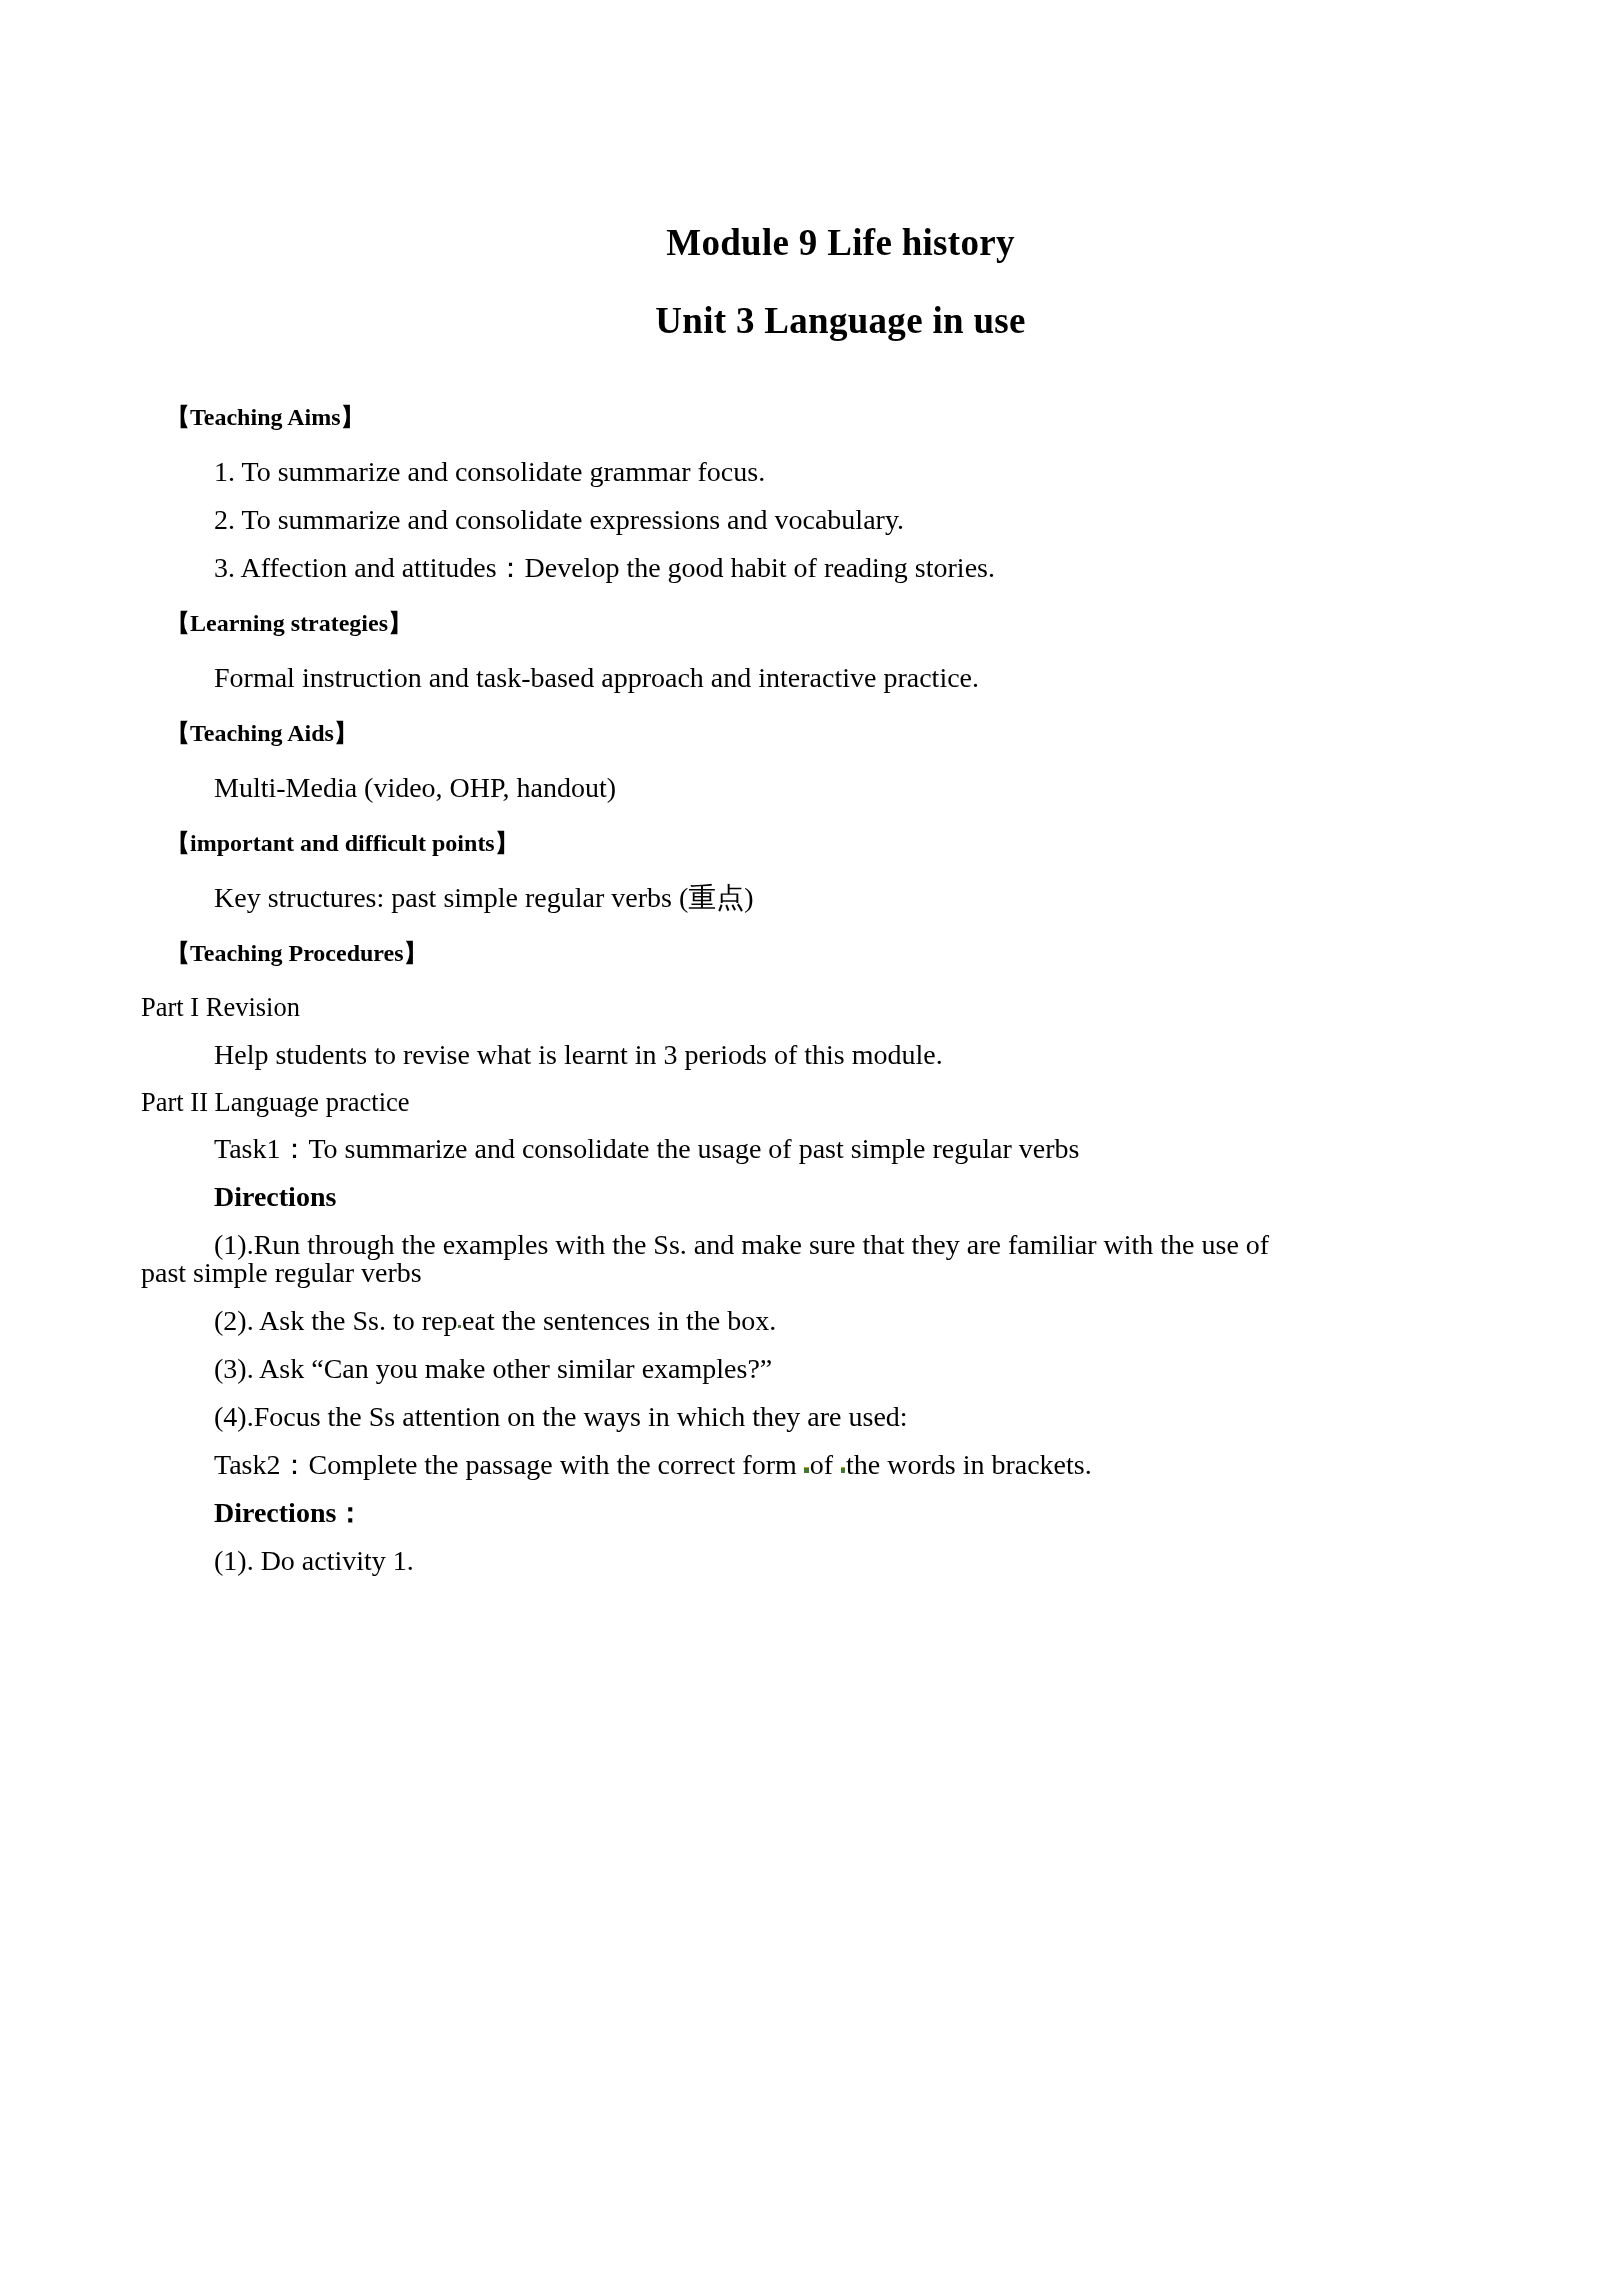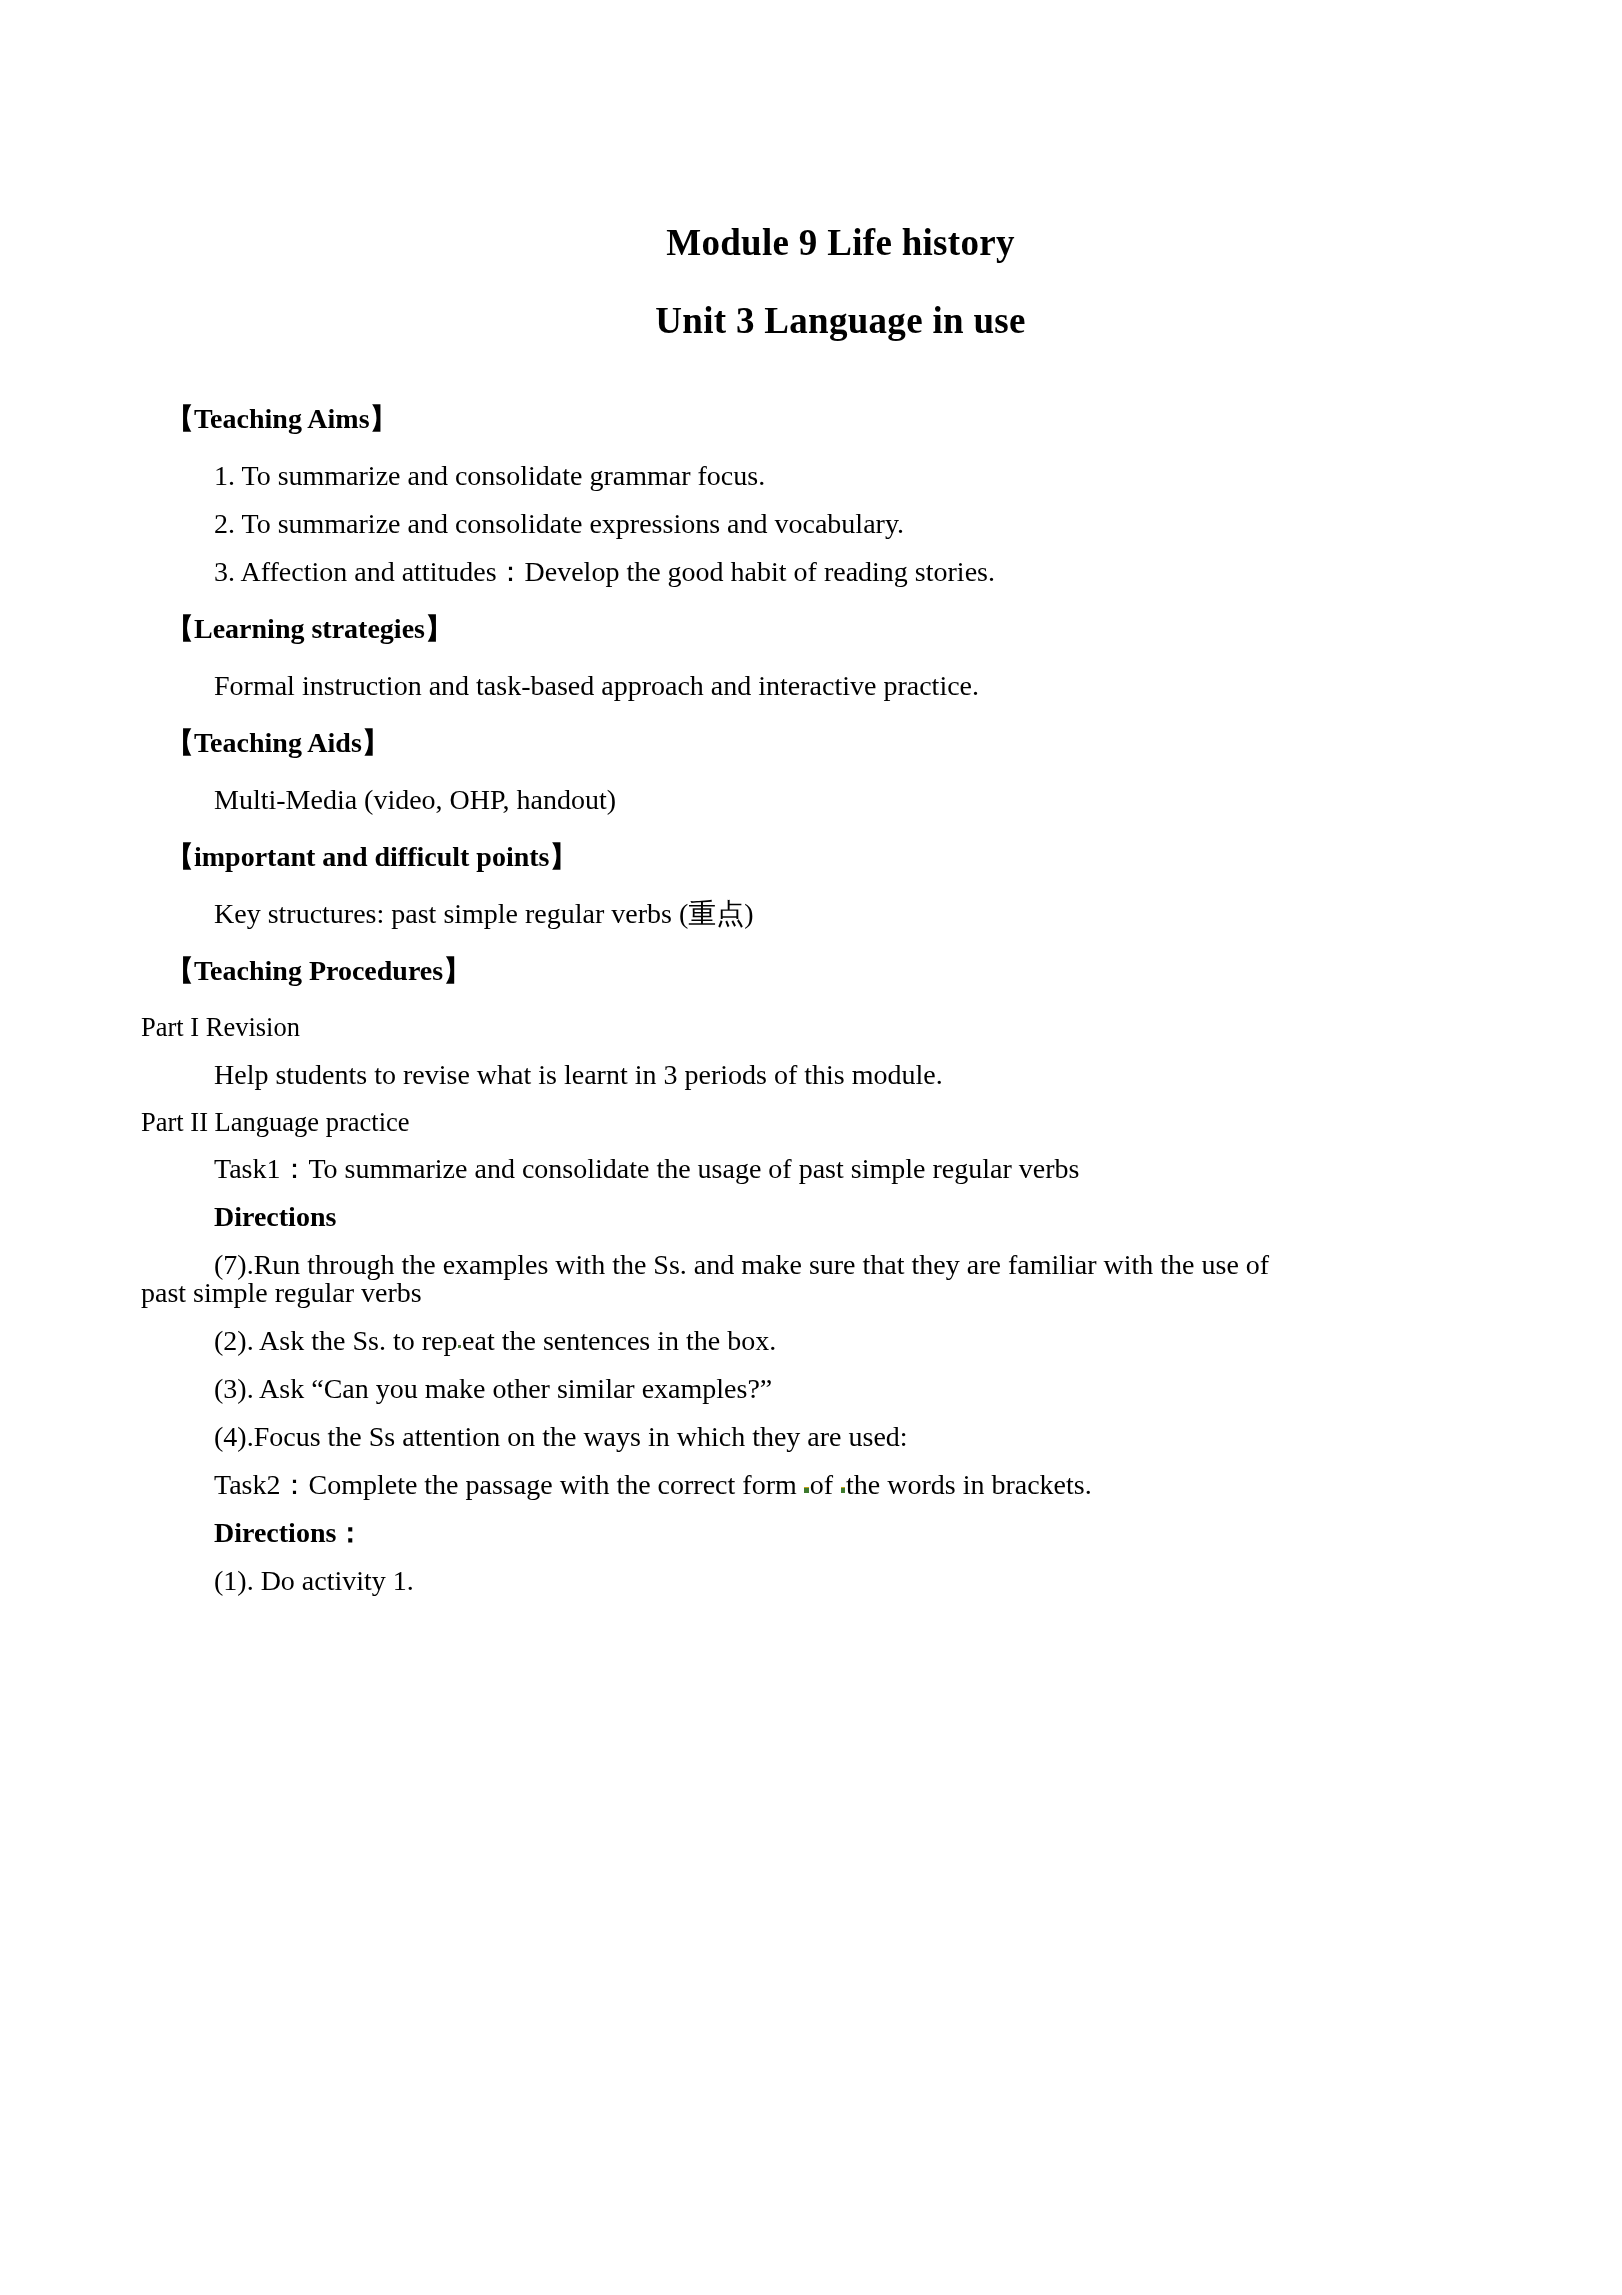--- a/index.html
+++ b/index.html
@@ -37,21 +37,21 @@
     line-height: 1.0;
     letter-spacing: 0.3px;
     margin: 0 0 0 50px;
   }
   .doc-title.first { margin-top: 25px; }
   .doc-title.second { margin-top: 41px; }
 
   
   .section-heading {
     font-weight: bold;
-    font-size: 28px;
+    font-size: 24px;
     line-height: 1.0;
     margin: 0 0 0 25px;
     white-space: nowrap;
   }
 
   
   .part-heading {
     font-weight: normal;
     font-size: 26.5px;
     line-height: 1.0;
@@ -205,21 +205,21 @@
 
     <div class="para">Task1：To summarize  and consolidate  the usage  of past simple  regular  verbs</div>
 
     <div class="sp-s"></div>
 
     <div class="para-label">Directions</div>
 
     <div class="sp-s"></div>
 
     <div class="para-wrap">
-      <span class="line-1">(7).Run through the examples with the Ss. and make sure that they are familiar with the use of</span>
+      <span class="line-1">(1).Run through the examples with the Ss. and make sure that they are familiar with the use of</span>
       <span class="line-2">past simple  regular  verbs</span>
     </div>
 
     <div class="sp-s"></div>
 
     <div class="para"><span>(2). Ask the Ss. to rep</span><span class="speck-sm"></span><span>eat the sentences  in the box.</span></div>
 
     <div class="sp-s"></div>
 
     <div class="para">(3). Ask “Can you make other similar  examples?”</div>

